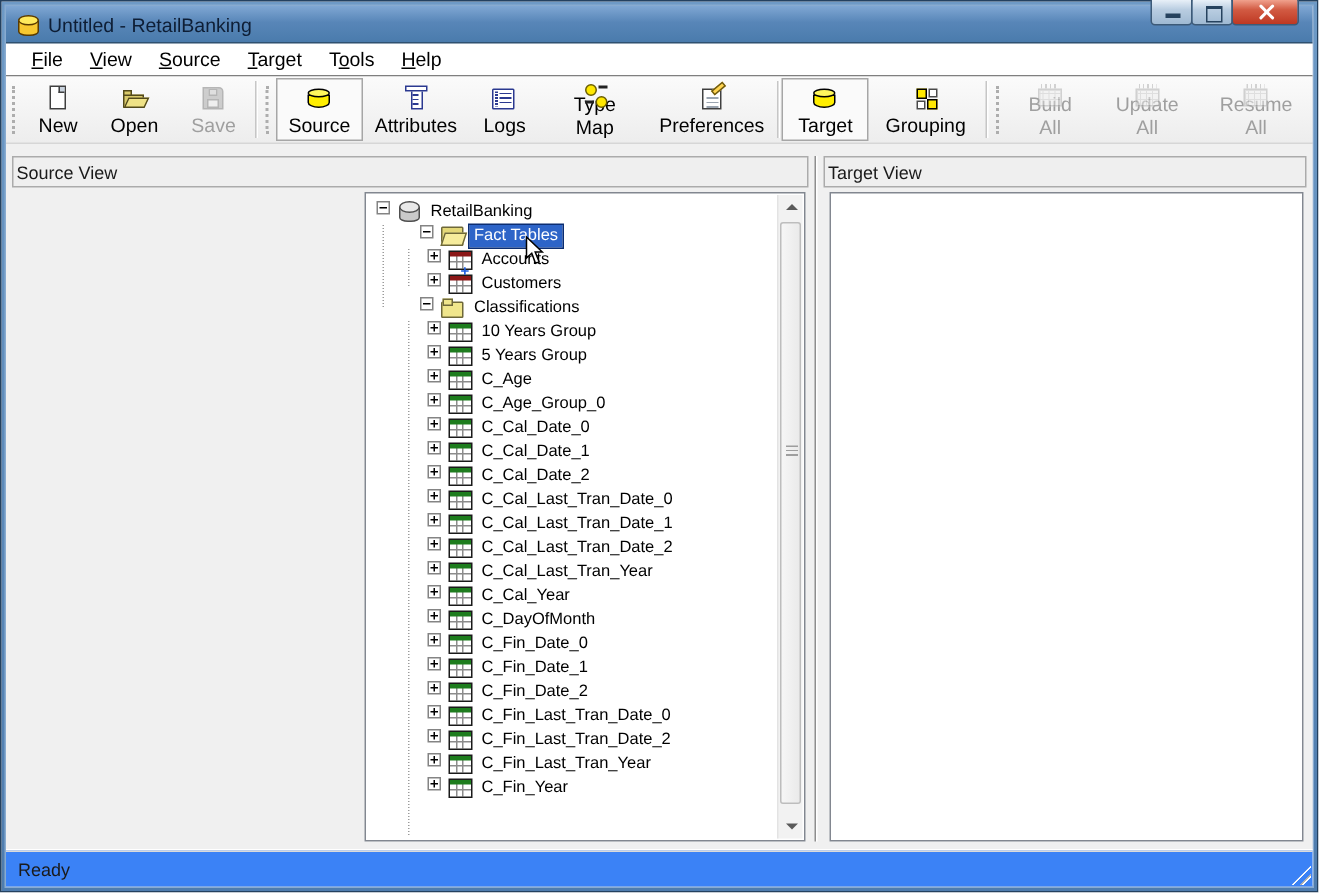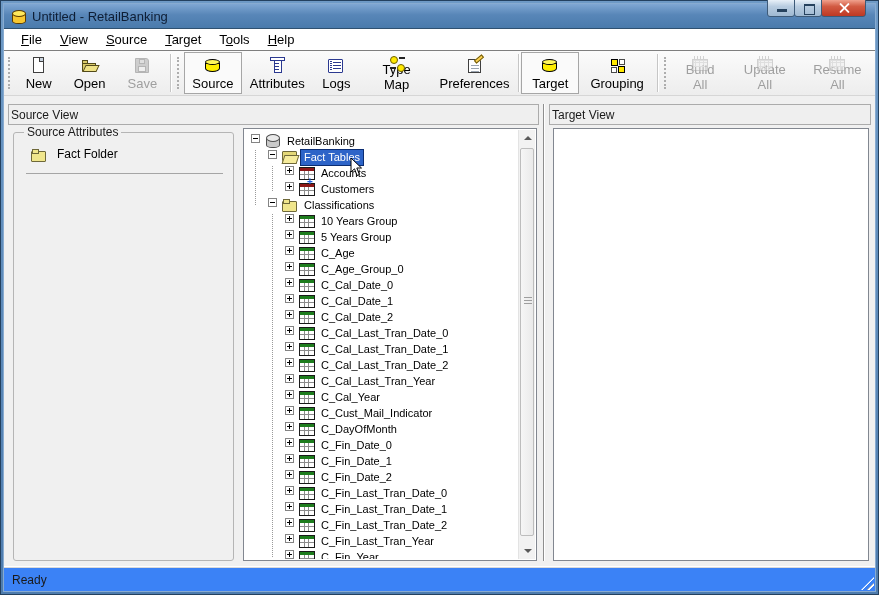--- a/index.html
+++ b/index.html
@@ -76,21 +76,21 @@
   .splitter{position:absolute;left:539px;top:8px;bottom:6px;width:1px;background:#8E8E8E;box-shadow:1px 0 0 #FFF;}
 
   .groupbox{position:absolute;left:9px;top:29px;width:221px;height:436px;border:1px solid #B5B5B5;border-radius:3px;margin:0;padding:4px 8px;}
   .groupbox legend{font-size:12px;color:#1A1A1A;padding:0 3px;margin-left:2px;}
   .gb-item{display:flex;align-items:center;gap:7px;font-size:12px;color:#000;padding:4px 2px 2px 4px;}
   .gb-sep{height:1px;background:#A5A5A5;margin:10px 2px 0 4px;}
 
   .tree-panel{position:absolute;left:239px;top:32px;width:294px;height:433px;background:#FFF;border:1px solid #828790;}
   .tree-body{position:absolute;left:1px;top:1px;right:18px;bottom:1px;padding-top:4px;overflow:hidden;}
   .tree-row{display:flex;align-items:flex-start;height:16px;font-size:11px;color:#000;white-space:nowrap;position:relative;}
-  .lvl-0{padding-left:6px;}.lvl-1{padding-left:23px;}.lvl-2{padding-left:40px;}
+  .lvl-0{padding-left:6px;}.lvl-1{padding-left:35px;}.lvl-2{padding-left:40px;}
   .exp{width:9px;height:9px;border:1px solid #848484;background:#FFF;position:relative;flex:0 0 9px;}
   .exp::before{content:'';position:absolute;left:1px;top:3px;width:5px;height:1px;background:#000;}
   .ex-plus::after{content:'';position:absolute;left:3px;top:1px;width:1px;height:5px;background:#000;}
   .ticon{width:14px;height:13px;margin:0 5px 0 5px;position:relative;flex:0 0 14px;}
   .ticon i{position:absolute;display:none;}
   .tlabel{padding:1px 3px;line-height:13px;}
   .sel-true{background:#2D64C8;color:#FFF;outline:1px solid #0B2D72;}
   .guide{position:absolute;width:1px;background:repeating-linear-gradient(to bottom,#9A9A9A 0 1px,transparent 1px 2px);}
 
   .ic-database-gray-icon::before{content:'';position:absolute;left:1px;top:4px;width:12px;height:8px;background:#C9C9C9;border:1px solid #4F4F4F;border-radius:0 0 6px 6px/0 0 3px 3px;}
@@ -248,28 +248,20 @@
 
     <div class="main">
       <div class="pane-header src-header">
         <span>Source View</span>
       </div>
       <div class="pane-header tgt-header">
         <span>Target View</span>
       </div>
       <div class="splitter"></div>
 
-      <fieldset class="groupbox">
-        <legend>Source Attributes</legend>
-        <div class="gb-item">
-          <span class="ticon ic-folder-icon"></span>
-          <span>Fact Folder</span>
-        </div>
-        <div class="gb-sep"></div>
-      </fieldset>
 
       <div class="tree-panel">
         <div class="tree-body">
           <div class="guide" style="left:10px;top:20px;height:56px;"></div>
           <div class="guide" style="left:27px;top:36px;height:26px;"></div>
           <div class="guide" style="left:27px;top:84px;height:344px;"></div>
 
             <div class="tree-row lvl-0">
               <span class="exp ex-minus"></span>
               <span class="ticon ic-database-gray-icon"></span>
@@ -367,25 +359,20 @@
               <span class="ticon ic-class-table-icon"></span>
               <span class="tlabel">C_Cal_Last_Tran_Year</span>
             </div>
 
             <div class="tree-row lvl-2">
               <span class="exp ex-plus"></span>
               <span class="ticon ic-class-table-icon"></span>
               <span class="tlabel">C_Cal_Year</span>
             </div>
 
-            <div class="tree-row lvl-2">
-              <span class="exp ex-plus"></span>
-              <span class="ticon ic-class-table-icon"></span>
-              <span class="tlabel">C_Cust_Mail_Indicator</span>
-            </div>
 
             <div class="tree-row lvl-2">
               <span class="exp ex-plus"></span>
               <span class="ticon ic-class-table-icon"></span>
               <span class="tlabel">C_DayOfMonth</span>
             </div>
 
             <div class="tree-row lvl-2">
               <span class="exp ex-plus"></span>
               <span class="ticon ic-class-table-icon"></span>
@@ -403,25 +390,20 @@
               <span class="ticon ic-class-table-icon"></span>
               <span class="tlabel">C_Fin_Date_2</span>
             </div>
 
             <div class="tree-row lvl-2">
               <span class="exp ex-plus"></span>
               <span class="ticon ic-class-table-icon"></span>
               <span class="tlabel">C_Fin_Last_Tran_Date_0</span>
             </div>
 
-            <div class="tree-row lvl-2">
-              <span class="exp ex-plus"></span>
-              <span class="ticon ic-class-table-icon"></span>
-              <span class="tlabel">C_Fin_Last_Tran_Date_1</span>
-            </div>
 
             <div class="tree-row lvl-2">
               <span class="exp ex-plus"></span>
               <span class="ticon ic-class-table-icon"></span>
               <span class="tlabel">C_Fin_Last_Tran_Date_2</span>
             </div>
 
             <div class="tree-row lvl-2">
               <span class="exp ex-plus"></span>
               <span class="ticon ic-class-table-icon"></span>

